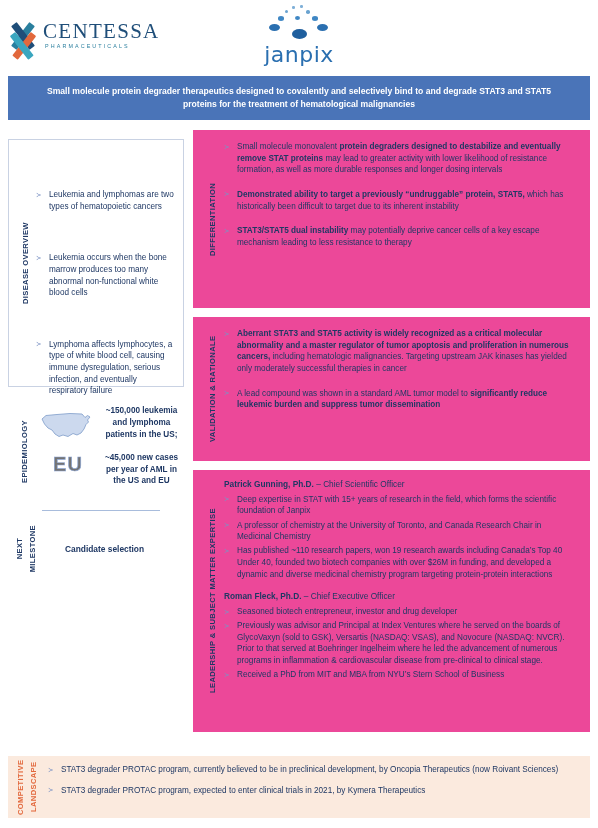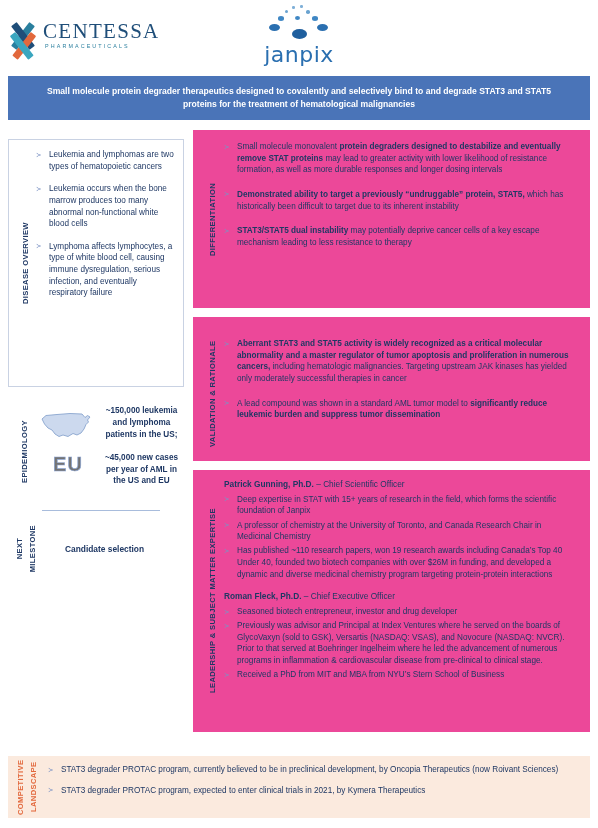--- a/index.html
+++ b/index.html
@@ -191,21 +191,21 @@
   .programs .panel-body { padding-right: 4px; }
   .programs ul.bullets > li { margin-bottom: 12px; }
 
   
   .disease {
     margin-top: 9px;
     height: 248px;
     padding: 9px 8px 9px 0;
   }
   .disease .vlabel { width: 22px; margin-left: 5px; }
-  .disease ul.bullets > li { margin-bottom: 11px; }
+  .disease ul.bullets > li { margin-bottom: 11px; margin-top: 40px; }
 
   
   .epi {
     margin-top: 8px;
     height: 112px;
     padding: 6px 4px 4px 0;
   }
   .epi .vlabel { width: 22px; margin-left: 5px; }
   .epi .panel-body {
     display: flex;
@@ -273,21 +273,21 @@
   .diff {
     height: 178px;
     padding: 11px 14px 11px 0;
   }
   .diff .vlabel { width: 24px; margin-left: 7px; }
   .diff ul.bullets > li { margin-bottom: 13px; }
 
   .valid {
     margin-top: 9px;
     height: 144px;
-    padding: 21px 14px 11px 0;
+    padding: 11px 14px 11px 0;
   }
   .valid .vlabel { width: 24px; margin-left: 7px; }
   .valid ul.bullets > li { margin-bottom: 13px; }
 
   .leader {
     margin-top: 9px;
     height: 262px;
     padding: 9px 12px 9px 0;
   }
   .leader .vlabel { width: 24px; margin-left: 7px; }

